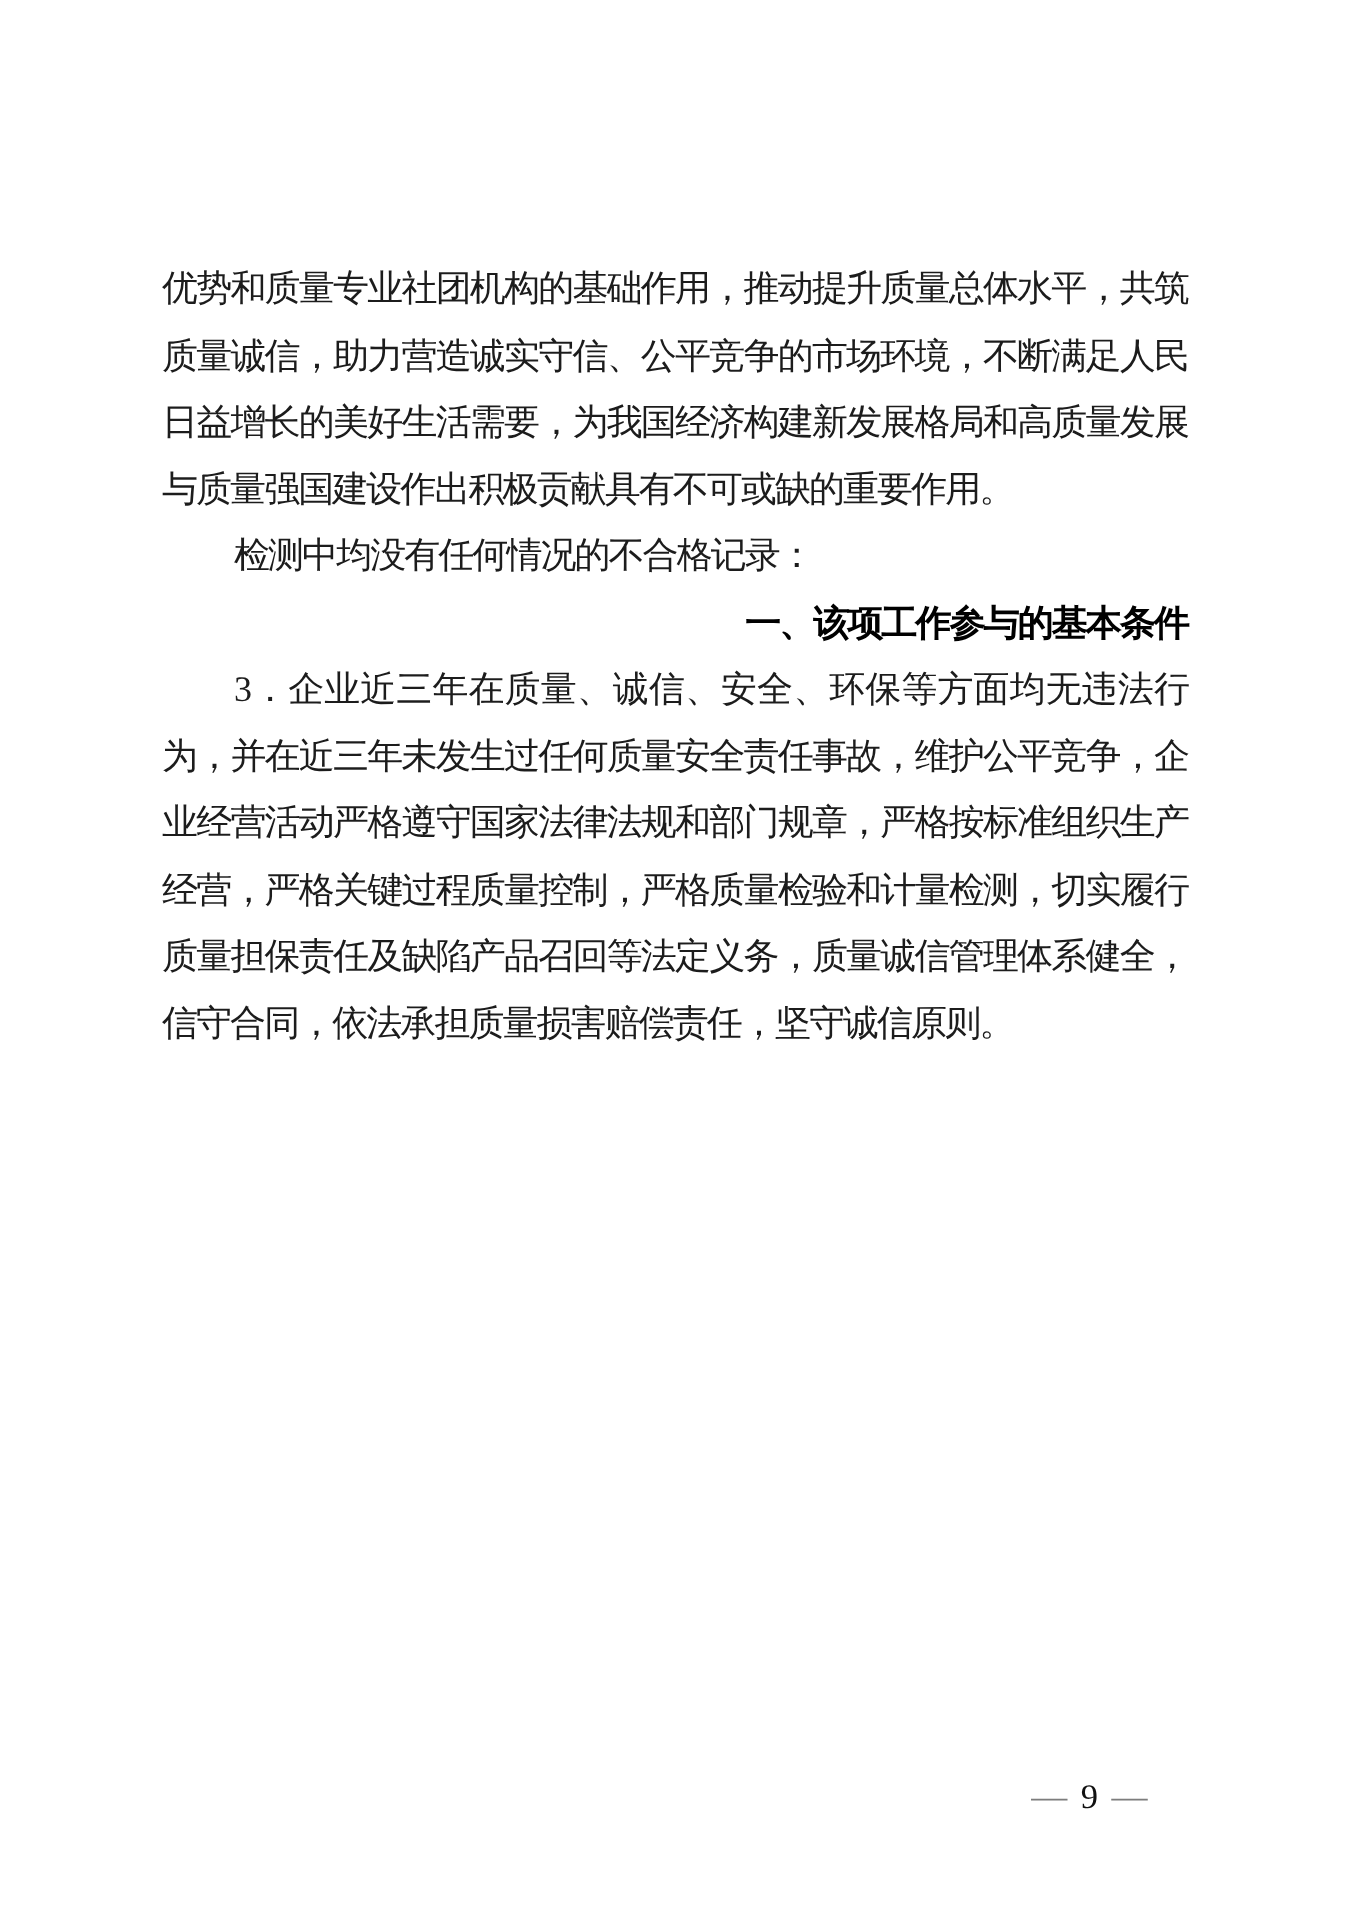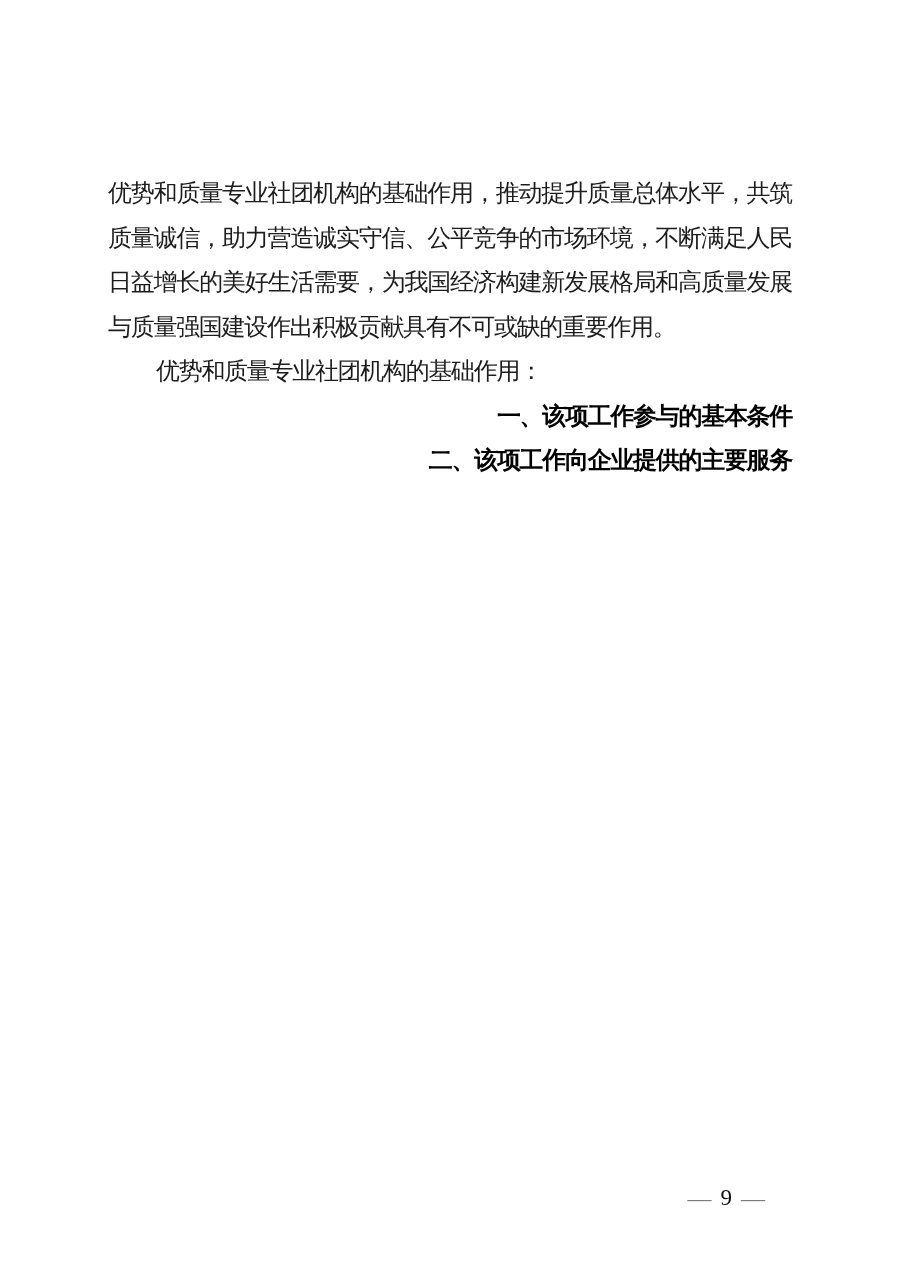--- a/index.html
+++ b/index.html
@@ -60,23 +60,23 @@
   }
 </style>
 </head>
 <body>
 
 <div class="page">
 
   <div class="doc-body">
 
   <p class="block body">优势和质量专业社团机构的基础作用，推动提升质量总体水平，共筑质量诚信，助力营造诚实守信、公平竞争的市场环境，不断满足人民日益增长的美好生活需要，为我国经济构建新发展格局和高质量发展与质量强国建设作出积极贡献具有不可或缺的重要作用。</p>
-      <p class="block body indent">优势和质量专业社团机构的基础作用：</p>
+      <p class="block body indent">检测中均没有任何情况的不合格记录：</p>
       <p class="block heading indent">一、该项工作参与的基本条件</p>
-      <p class="block heading indent">二、该项工作向企业提供的主要服务</p>
+      <p class="block body indent">3．企业近三年在质量、诚信、安全、环保等方面均无违法行为，并在近三年未发生过任何质量安全责任事故，维护公平竞争，企业经营活动严格遵守国家法律法规和部门规章，严格按标准组织生产经营，严格关键过程质量控制，严格质量检验和计量检测，切实履行质量担保责任及缺陷产品召回等法定义务，质量诚信管理体系健全，信守合同，依法承担质量损害赔偿责任，坚守诚信原则。</p>
     </div>
 
   <div class="page-footer">
     <span class="footer-dash">—</span>
     <span class="footer-num">9</span>
     <span class="footer-dash">—</span>
   </div>
 
 </div>
 

